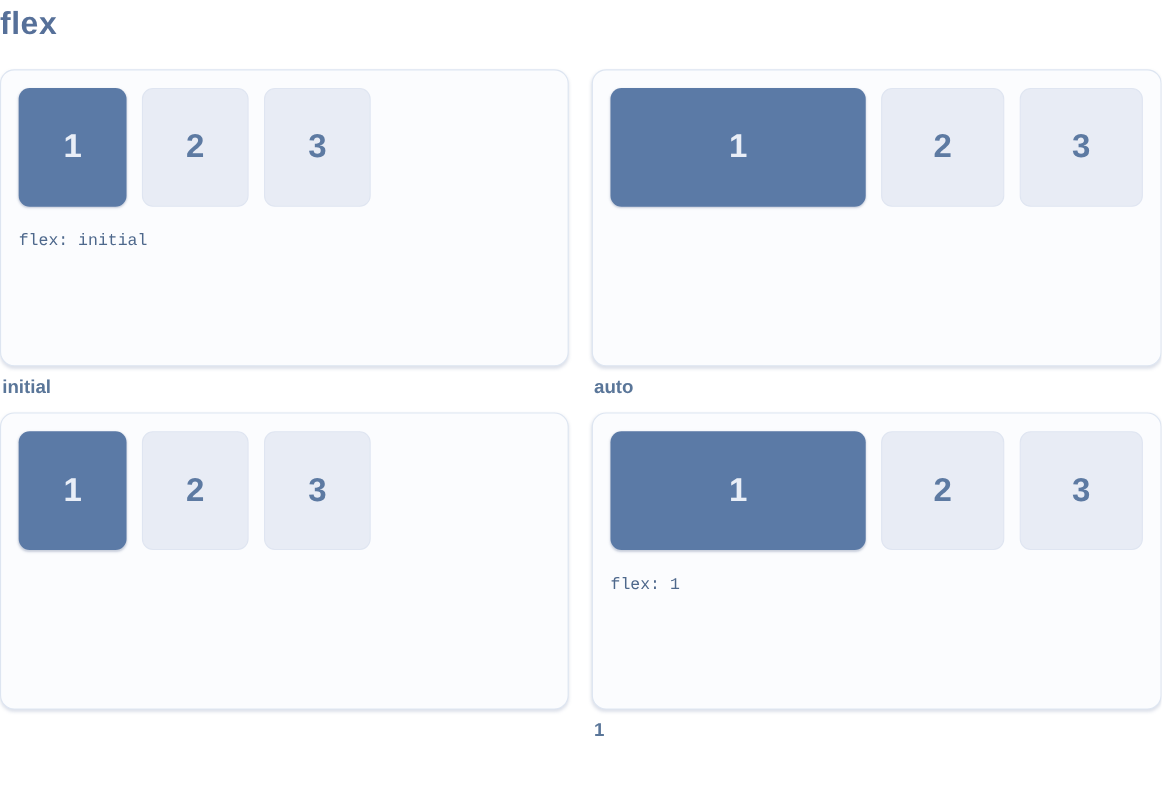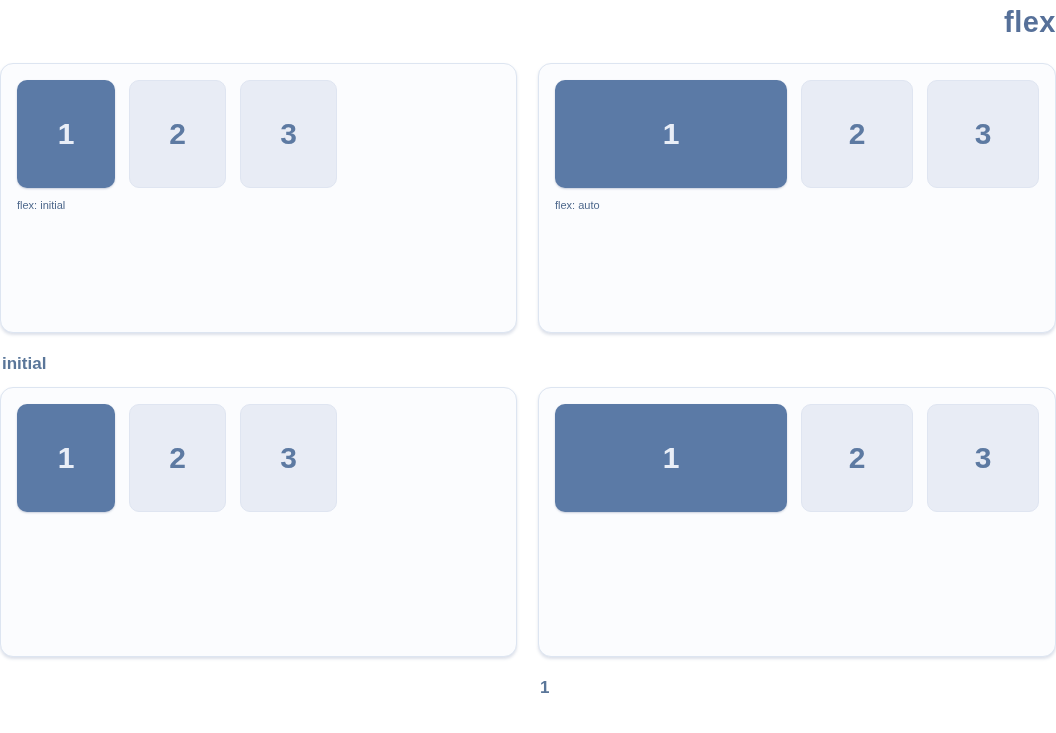--- a/index.html
+++ b/index.html
@@ -16,21 +16,21 @@
   }
   * { box-sizing: border-box; margin: 0; padding: 0; }
   html, body {
     width: 1056px; height: 733px;
     background: #ffffff;
     font-family: "Liberation Sans", "DejaVu Sans", sans-serif;
     overflow: hidden;
   }
   .page-title {
     padding-top: 5px;
-    text-align: right;
+    text-align: left;
     font-size: 29px;
     line-height: 34px;
     font-weight: 700;
     color: var(--title-color);
     letter-spacing: 0.5px;
   }
   .demo-grid {
     margin-top: 24px;
     display: grid;
     grid-template-columns: 517px 518px;
@@ -70,26 +70,27 @@
   .box-rest {
     width: 97px;
     flex: none;
     background: var(--box-light);
     border: 1.5px solid var(--box-light-border);
     color: var(--box-light-text);
   }
   .panel.grow .box-first { width: auto; flex: 1 1 0; }
   .panel.grow .box-rest { width: 112px; }
   .panel-label {
-    margin-top: 11px;
-    font-size: 11px;
+    margin-top: 23px;
+    font-size: 15px;
     color: var(--label);
+    font-family: Liberation Mono, monospace;
   }
   .caption {
-    margin-top: 21px;
+    margin-top: 9px;
     padding-left: 2px;
     font-size: 17px;
     line-height: 19px;
     font-weight: 700;
     color: var(--caption);
   }
 </style>
 </head>
 <body>
 
@@ -109,38 +110,39 @@
     <div class="caption">initial</div>
   </div>
 
   <div class="cell">
     <div class="panel grow">
       <div class="box-row">
         <div class="flex-box box-first">1</div>
         <div class="flex-box box-rest">2</div>
         <div class="flex-box box-rest">3</div>
       </div>
-      <div class="panel-label">flex: auto</div>
     </div>
+    <div class="caption">auto</div>
   </div>
 
   <div class="cell">
     <div class="panel">
       <div class="box-row">
         <div class="flex-box box-first">1</div>
         <div class="flex-box box-rest">2</div>
         <div class="flex-box box-rest">3</div>
       </div>
     </div>
   </div>
 
   <div class="cell">
     <div class="panel grow">
       <div class="box-row">
         <div class="flex-box box-first">1</div>
         <div class="flex-box box-rest">2</div>
         <div class="flex-box box-rest">3</div>
       </div>
+      <div class="panel-label">flex: 1</div>
     </div>
     <div class="caption">1</div>
   </div>
 
 </div>
 
 </body></html>

